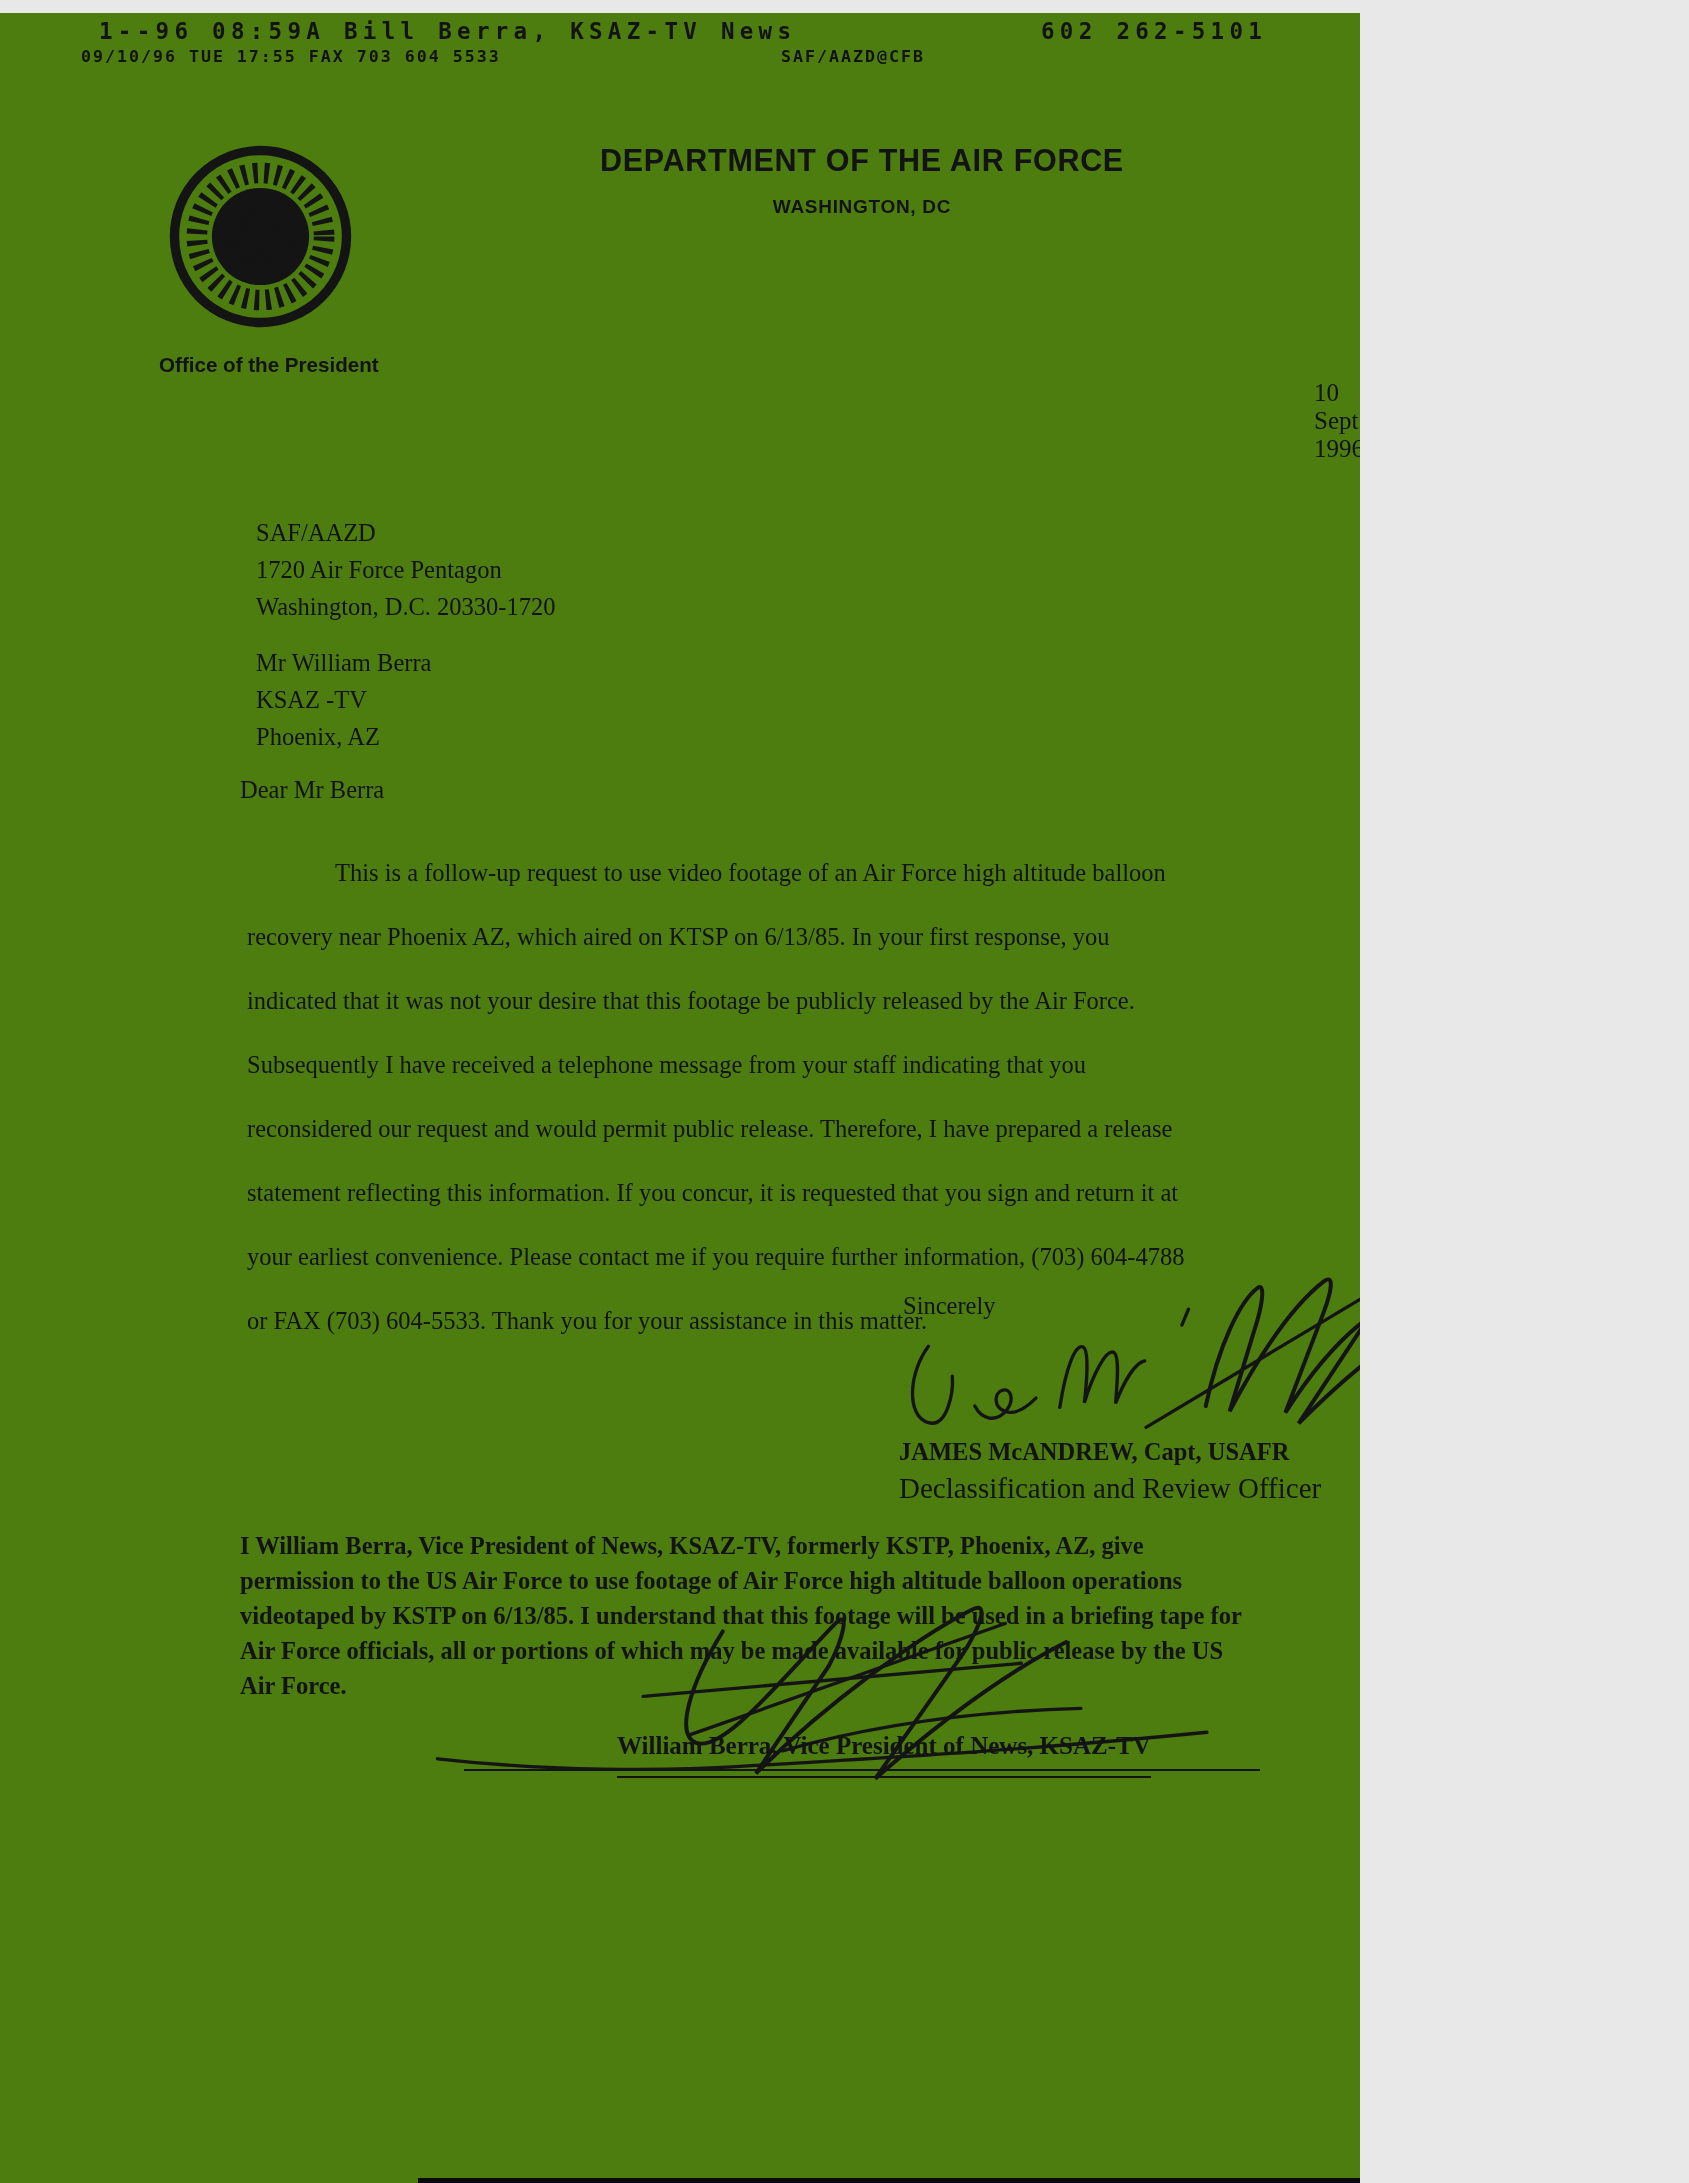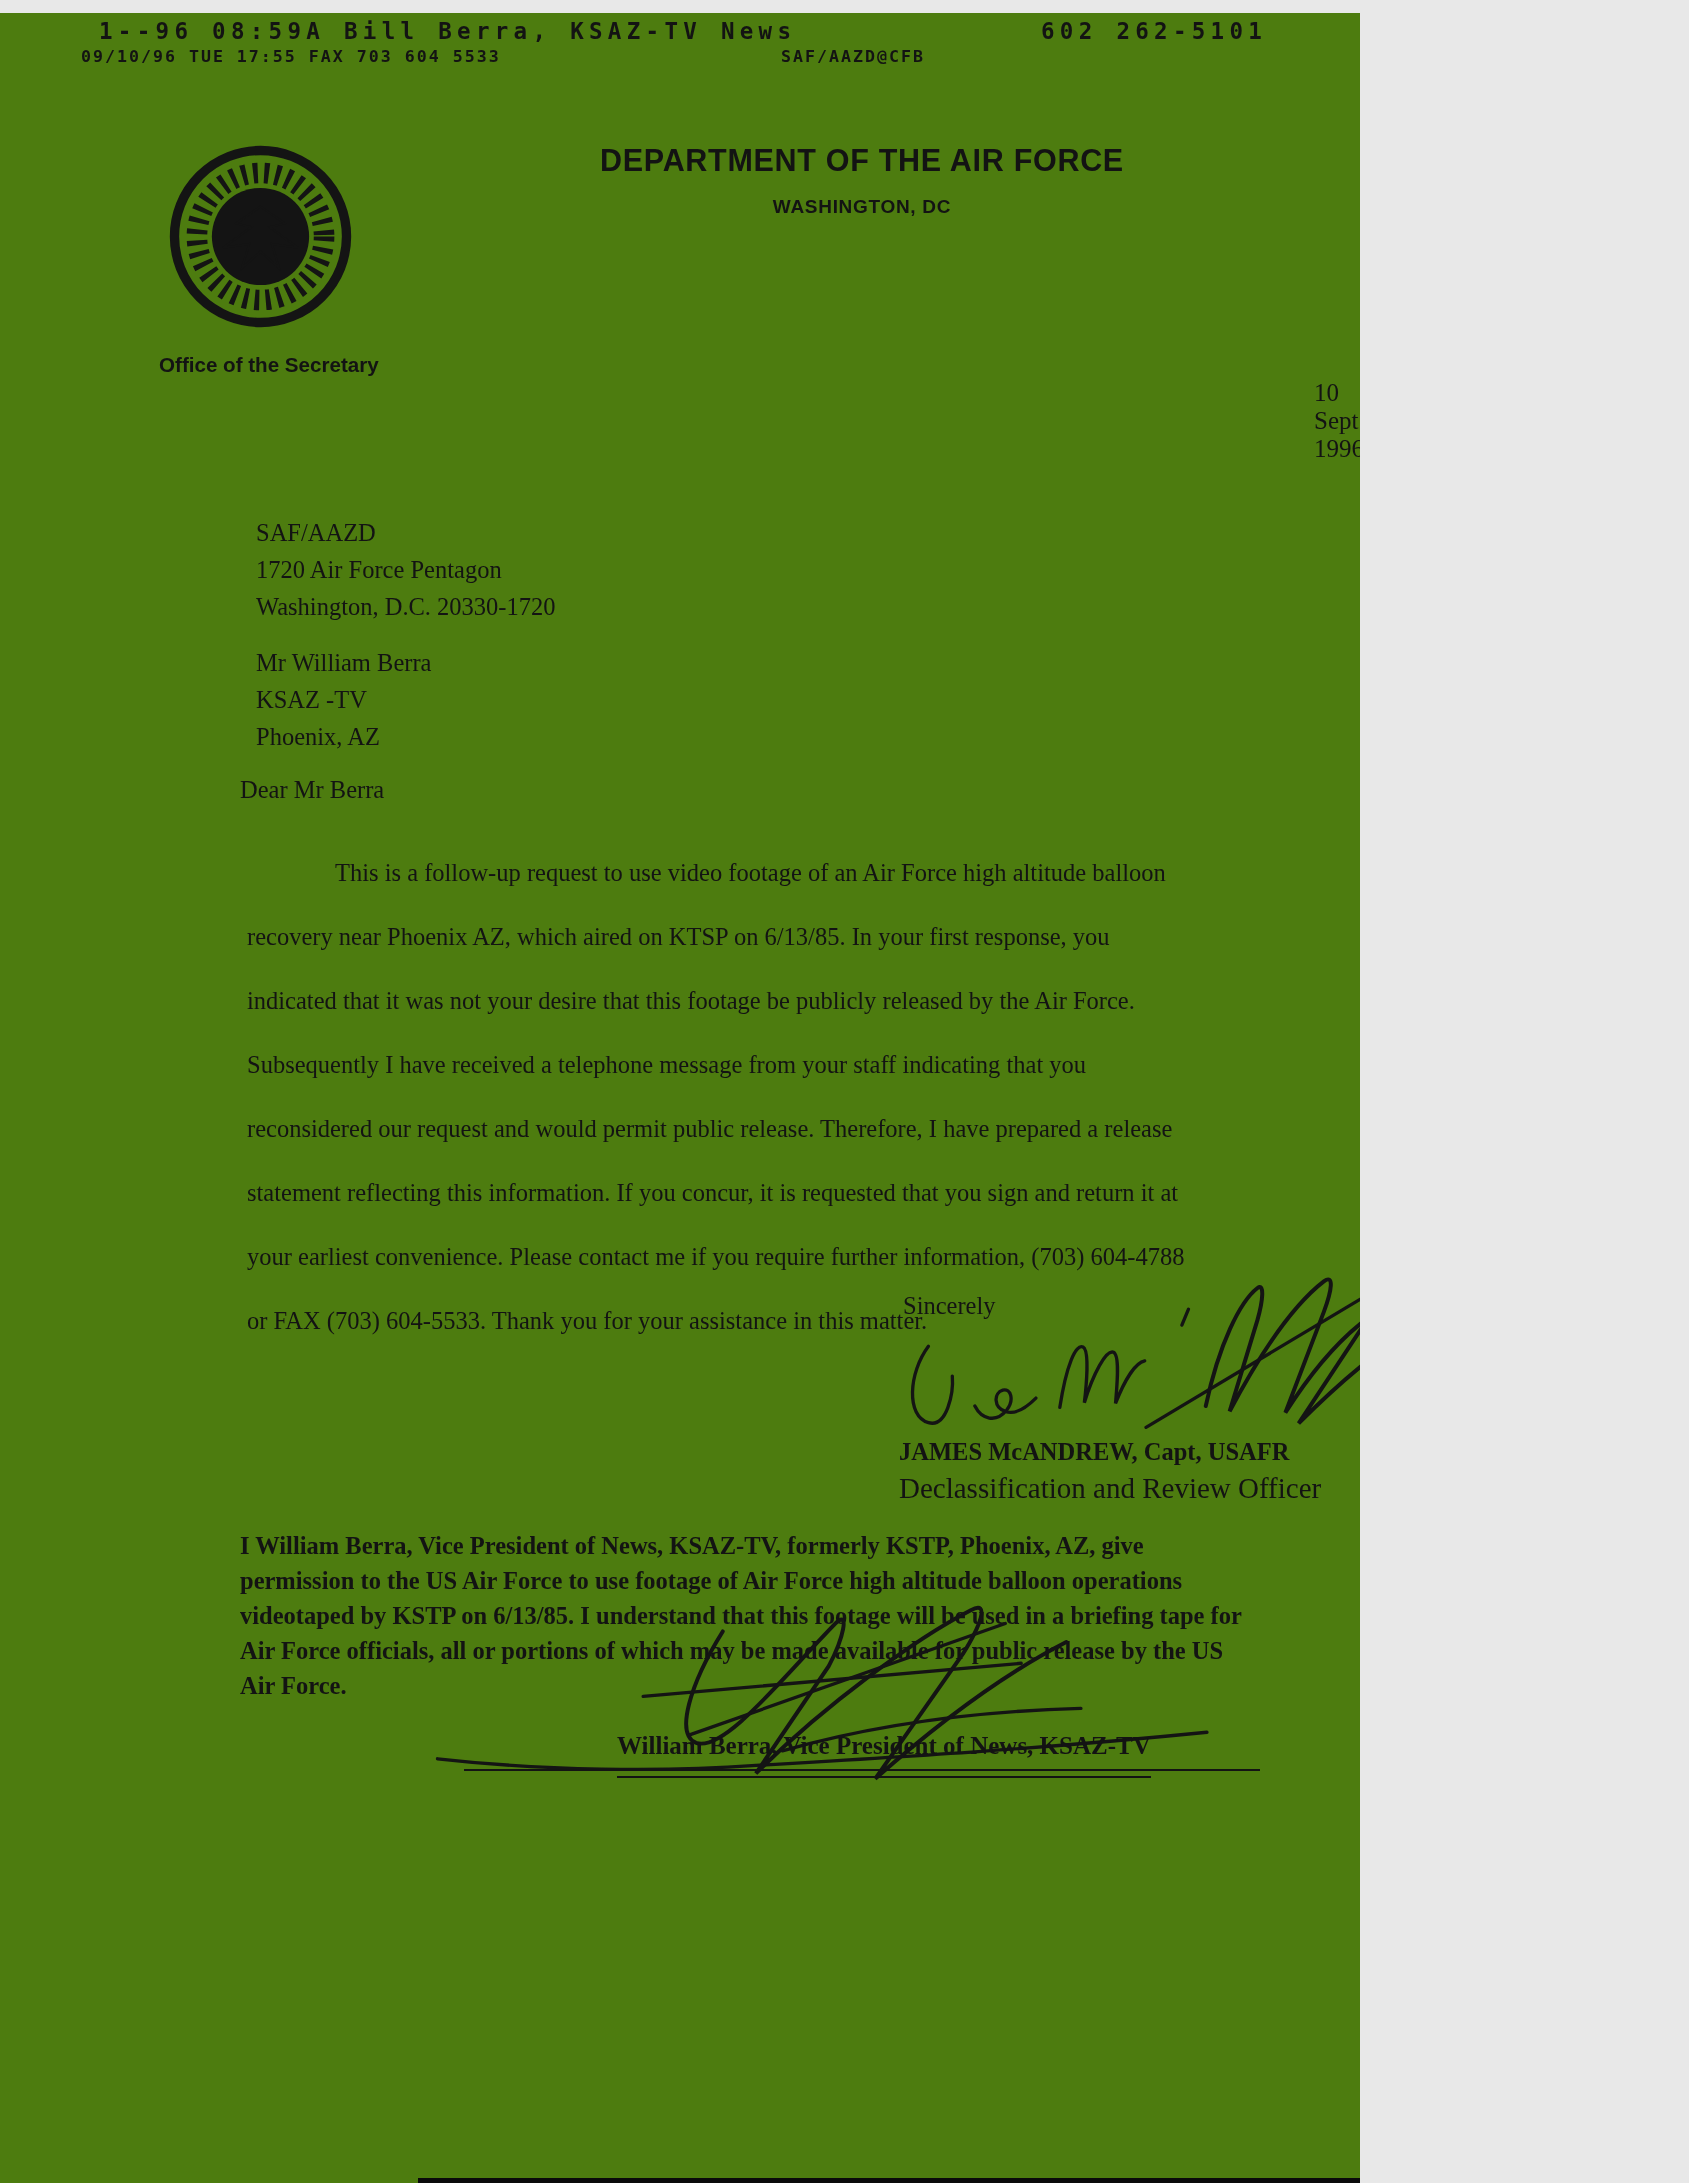--- a/index.html
+++ b/index.html
@@ -110,21 +110,21 @@
 
   <svg class="seal" viewBox="0 0 100 100">
     <circle cx="50" cy="50" r="46" fill="none" stroke="#141414" stroke-width="5"></circle>
     <circle cx="50" cy="50" r="34" fill="none" stroke="#141414" stroke-width="11" stroke-dasharray="2.5 3.5"></circle>
     <circle cx="50" cy="50" r="26" fill="#141414" stroke="none"></circle>
     <path d="M50 34 L37 43 L45 45 L30 56 L44 54 L40 67 L50 58 L60 67 L56 54 L70 56 L55 45 L63 43 Z" fill="#fdfdfc" stroke="none"></path>
   </svg>
 
   <div class="lh-title">DEPARTMENT OF THE AIR FORCE</div>
   <div class="lh-sub">WASHINGTON, DC</div>
-  <div class="lh-office">Office of the Secretary</div>
+  <div class="lh-office">Office of the President</div>
 
   <div class="date">10 Sept 1996</div>
 
   <div class="addr addr-sender">SAF/AAZD
 1720 Air Force Pentagon
 Washington, D.C. 20330-1720</div>
   <div class="addr addr-recipient">Mr William Berra
 KSAZ -TV
 Phoenix, AZ</div>
 

